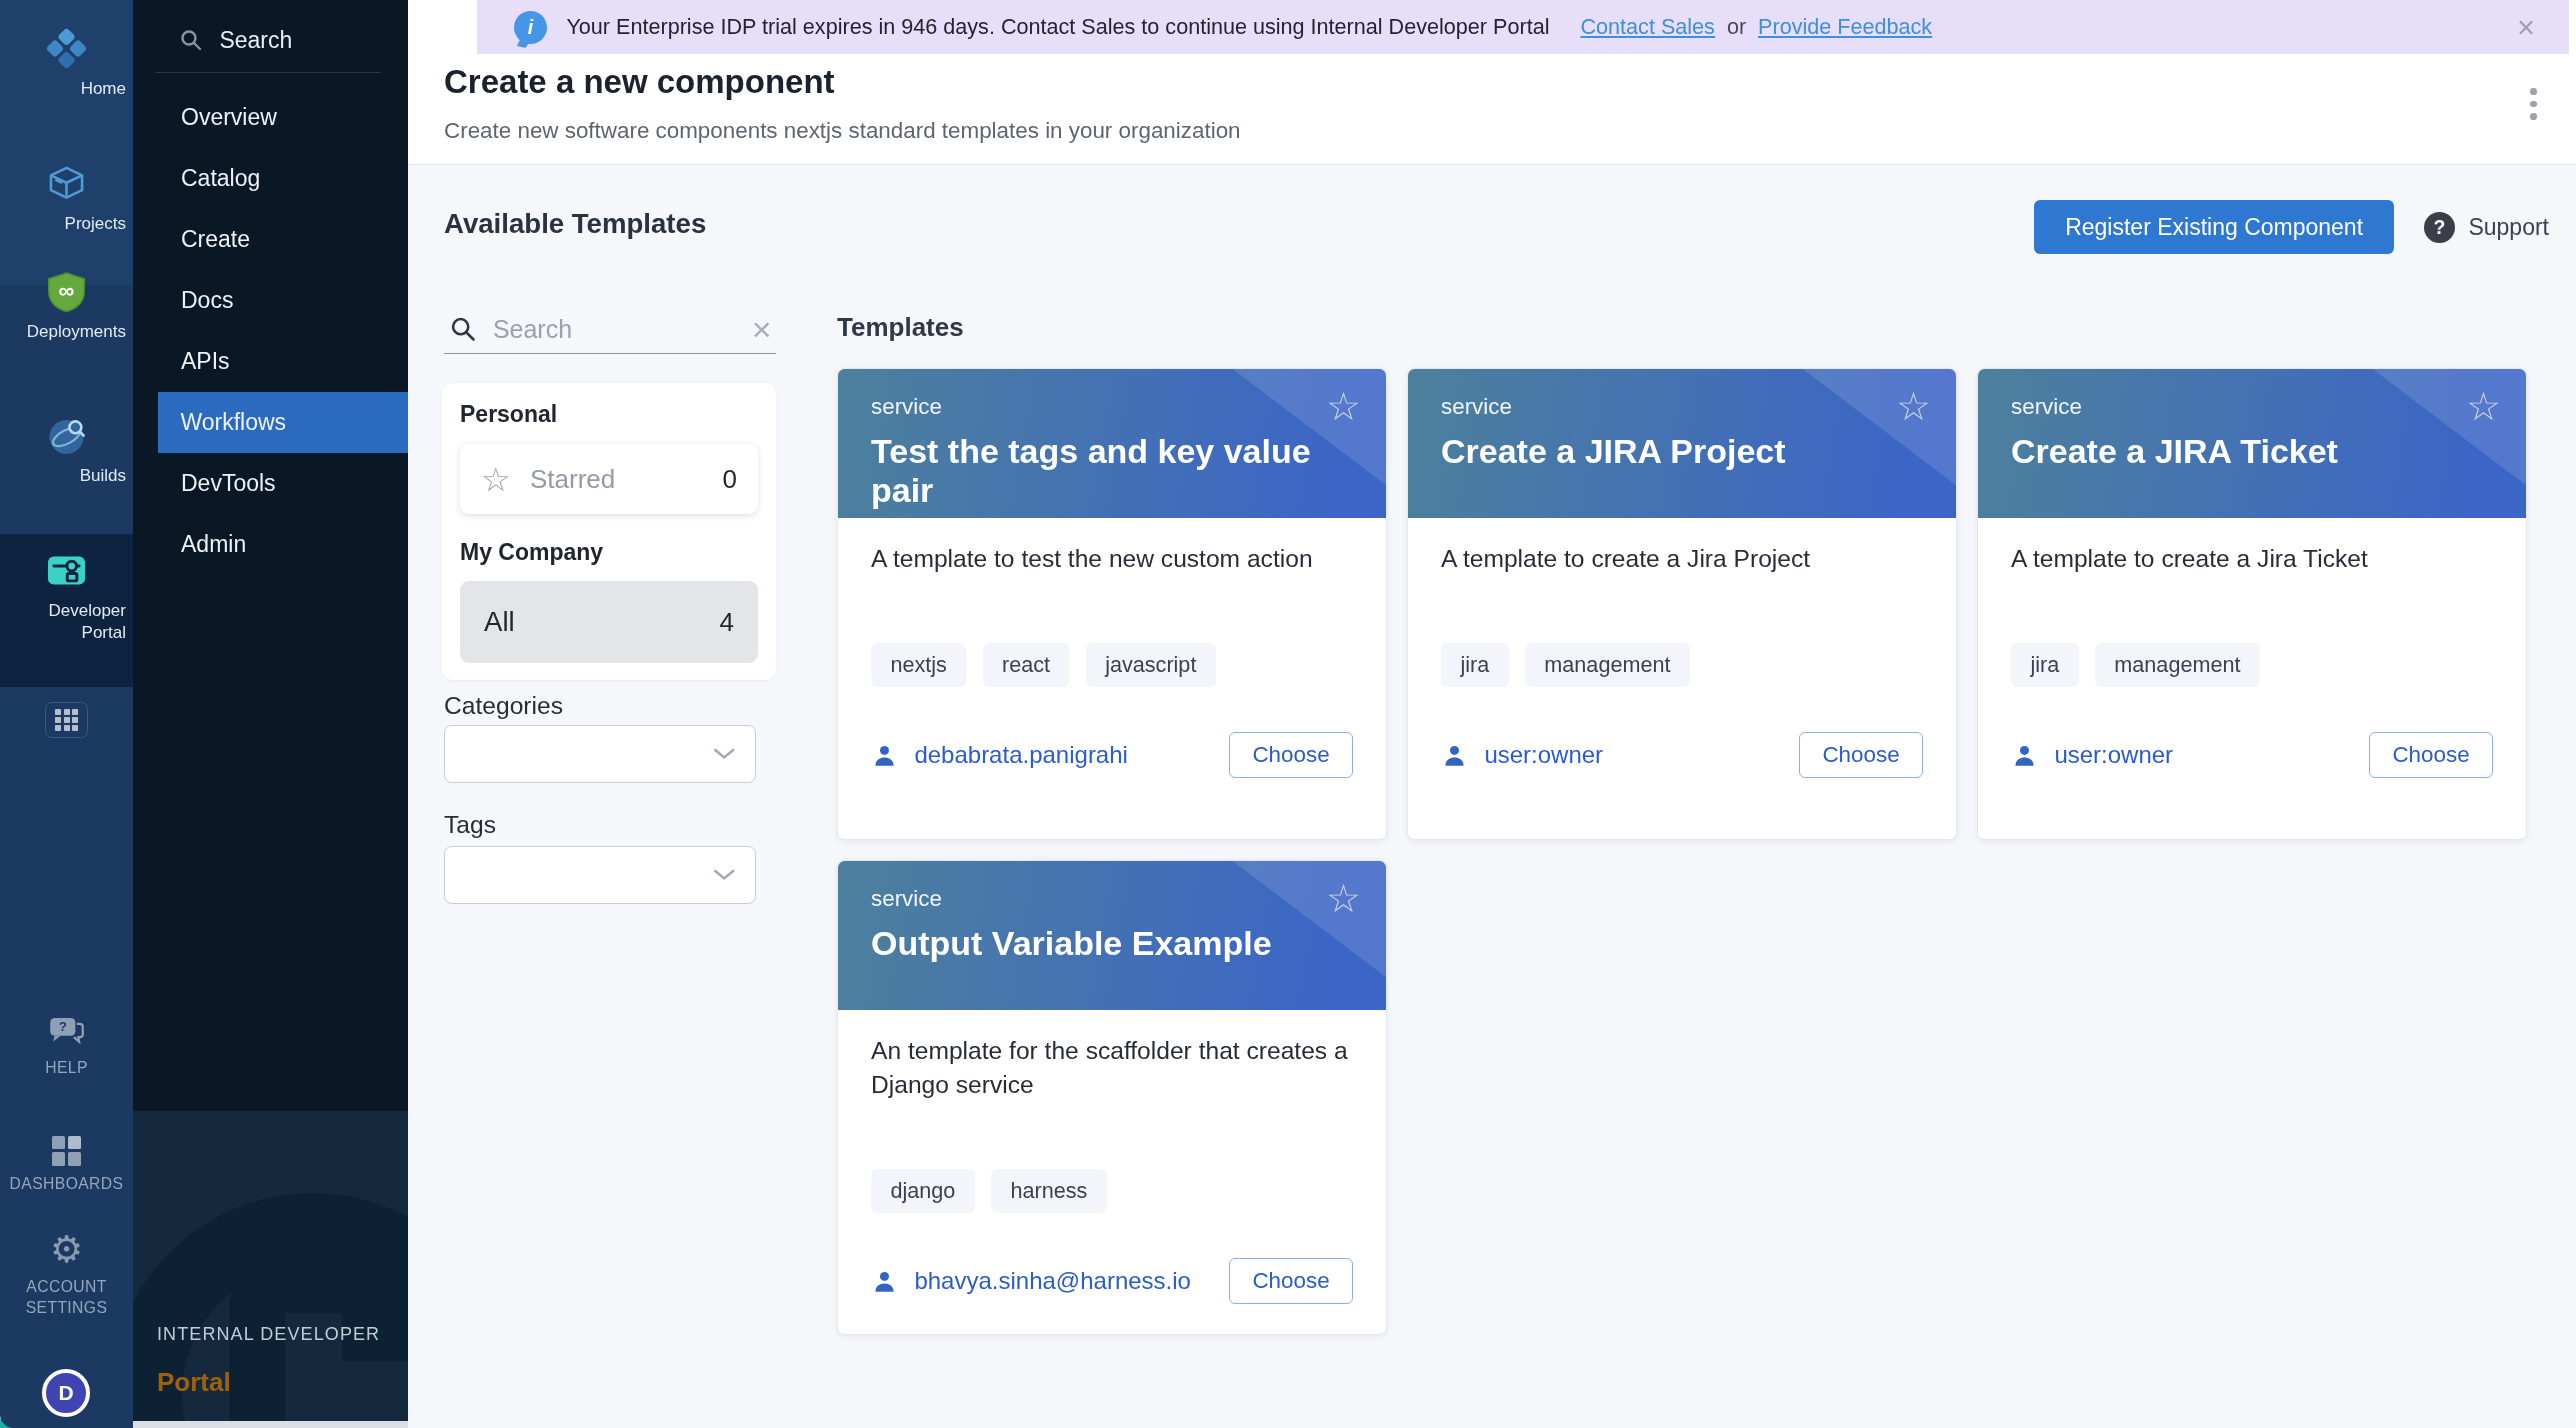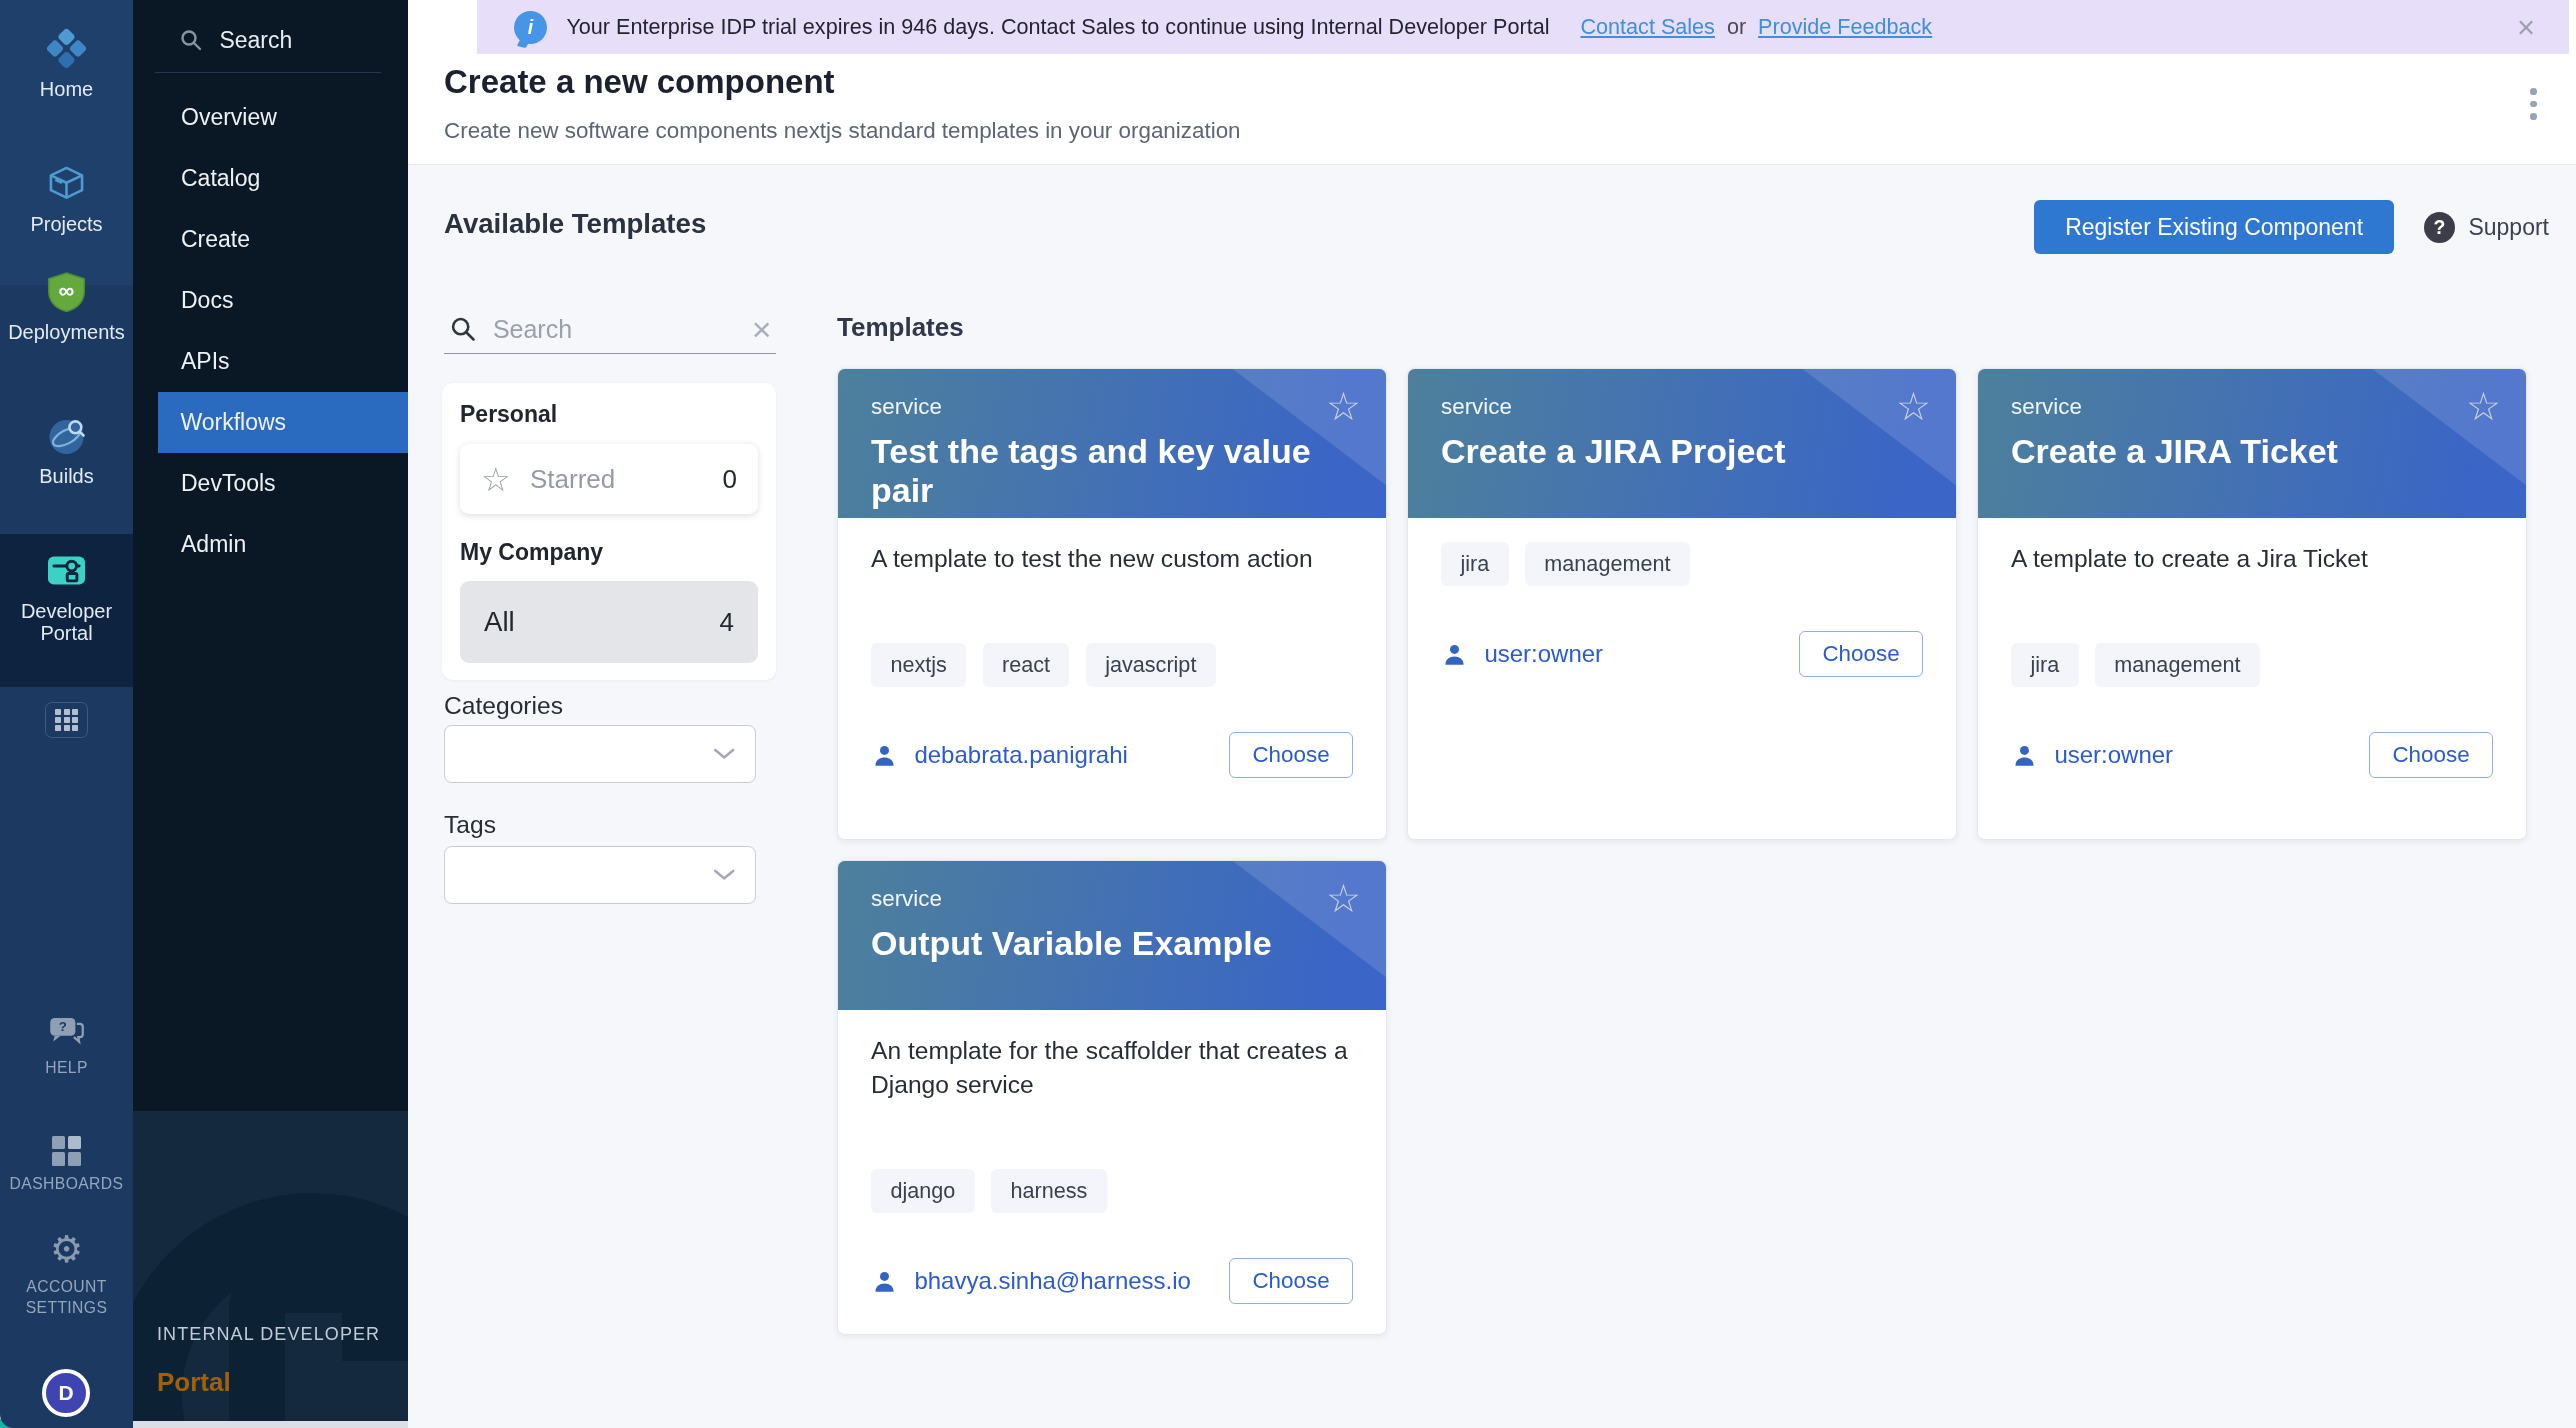--- a/index.html
+++ b/index.html
@@ -9,21 +9,21 @@
 
   
   .rail { position:absolute; left:0; top:0; width:133px; height:1428px;
           background:#1c3a61; border-bottom-left-radius:13.4px; z-index:5; }
   .rail-sec { position:absolute; left:0; width:133px; }
   .sec1 { top:0; height:285px; background:#20406c; }
   .sec2 { top:285px; height:250px; background:#1c3a61; }
   .sec-active { top:534px; height:153px; background:#0d2340; }
   .rail-item { position:absolute; left:0; width:133px; display:flex; flex-direction:column;
                align-items:center; gap:7.5px; cursor:pointer; z-index:2; }
-  .rail-label { font-size:20px; color:#e3eaf3; text-align:center; line-height:22.4px; width:119px; }
+  .rail-label { font-size:17px; color:#e3eaf3; text-align:right; line-height:22.4px; width:119px; }
   .rail-label-sm { font-size:15.7px; color:#94a6bd; letter-spacing:0.4px; text-align:center; line-height:21px; width:119px; }
   .ri-home{top:27px;} .ri-projects{top:162px;} .ri-deployments{top:270px;}
   .ri-builds{top:414px;} .ri-devportal{top:549px;}
   .ri-help{top:1015px;} .ri-dash{top:1136px;} .ri-account{top:1231px;}
   .apps-btn { position:absolute; top:702px; left:45px; width:43px; height:36px;
               background:transparent; border:1.5px solid #3d5a85; border-radius:6.7px;
               display:flex; align-items:center; justify-content:center; cursor:pointer; z-index:2;}
   .apps-grid { display:grid; grid-template-columns:repeat(3,6px); grid-gap:2.2px; }
   .apps-grid span { width:6px; height:6px; background:#b3bfce; border-radius:0.7px; }
   .dash-grid { display:grid; grid-template-columns:repeat(2,13.4px); grid-gap:3px; }
@@ -387,20 +387,21 @@
           </div>
         </div>
 
         <div class="card">
           <div class="card-head">
             <div class="card-type">service</div>
             <div class="card-title">Create a JIRA Project</div>
             <span class="card-star">☆</span>
           </div>
           <div class="card-body">
+            <div class="card-desc">A template to create a Jira Project</div>
             <div class="card-tags">
               <span class="chip">jira</span>
               <span class="chip">management</span>
             </div>
             <div class="card-footer">
               <span>
                 <svg class="icon-svg" width="27" height="27" viewBox="0 0 24 24">
                     <circle cx="12" cy="7.5" r="4" fill="#3464c2"></circle>
                     <path d="M4 20.5c0-4.2 3.6-6.8 8-6.8s8 2.6 8 6.8v.5H4z" fill="#3464c2"></path>
                   </svg>

